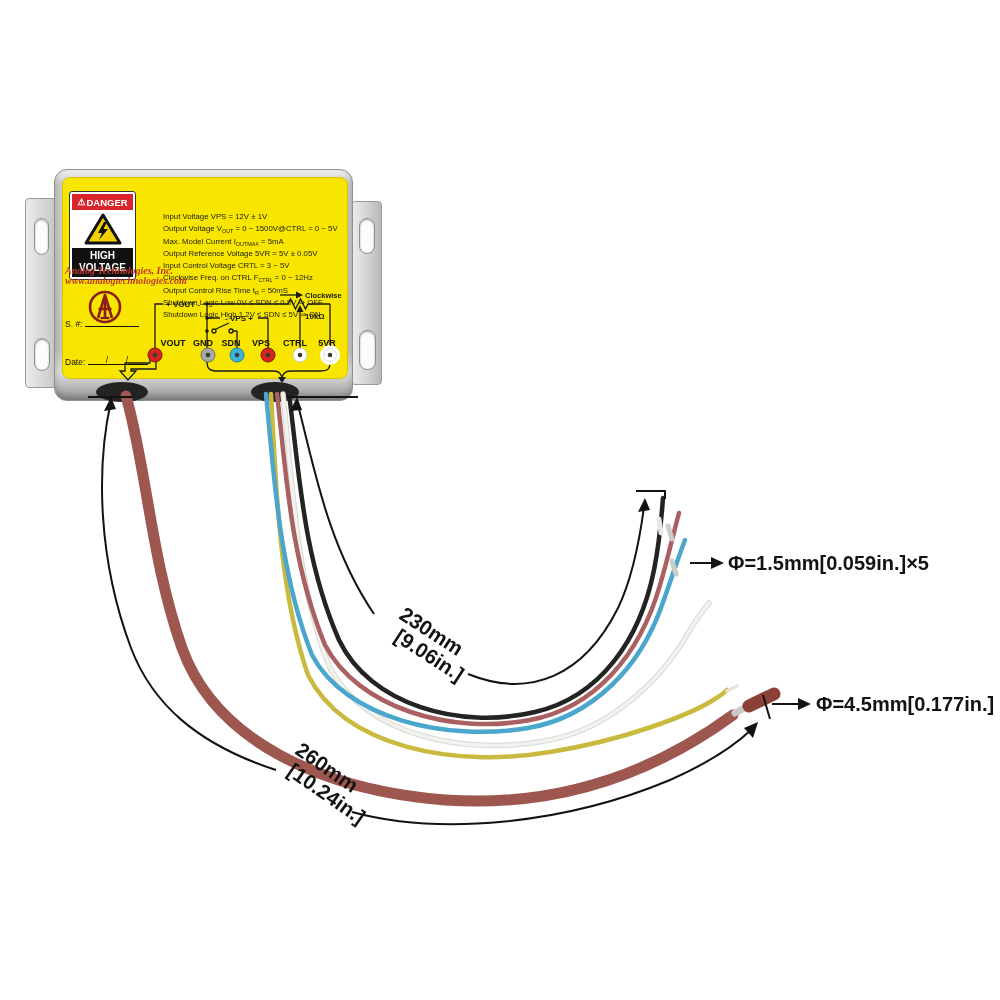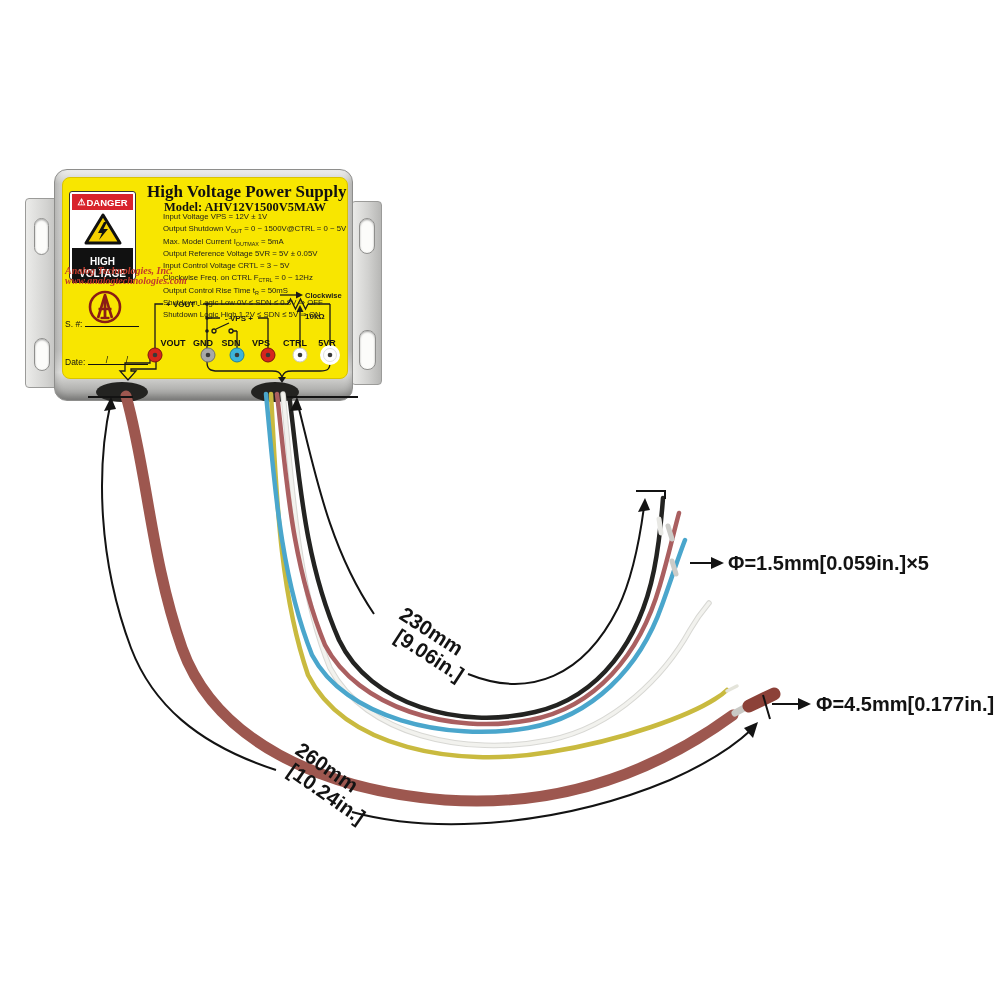--- a/index.html
+++ b/index.html
@@ -16,21 +16,21 @@
        border:1px solid #8e8e8c;box-shadow:inset 0 -4px 7px rgba(0,0,0,.22);}
   .label{position:absolute;left:62px;top:177px;width:284px;height:200px;background:#f8e600;
          border:1px solid #d9c300;border-radius:8px;}
   
   .danger{position:absolute;left:6px;top:13px;width:67px;height:89px;background:#fff;
           border:1px solid #333;border-radius:3px;padding:2px;box-sizing:border-box;}
   .danger-head{height:16px;background:#d8242c;color:#fff;display:flex;align-items:center;justify-content:center;
                font-weight:bold;font-size:9.5px;letter-spacing:0;}
   .danger-head .wicon{font-size:9px;margin-right:1px;}
   .danger-mid{height:38px;display:flex;align-items:center;justify-content:center;background:#fff;}
-  .danger-foot{height:27px;background:#111;color:#fff;text-align:center;font-weight:bold;font-size:10px;line-height:12px;padding-top:8px;}
+  .danger-foot{height:27px;background:#111;color:#fff;text-align:center;font-weight:bold;font-size:10px;line-height:12px;padding-top:2px;}
   
   .title-block{position:absolute;left:84px;top:4px;width:196px;text-align:center;white-space:nowrap;
                font-family:"Liberation Serif",serif;color:#111;}
   .title-line{font-size:17px;font-weight:bold;line-height:19px;}
   .model-line{font-size:12.5px;font-weight:bold;line-height:13px;}
   .specs{position:absolute;left:100px;top:34px;white-space:nowrap;font-size:7.8px;line-height:9.7px;color:#1c1c1c;}
   .specs .sub{font-size:5.4px;vertical-align:-1.6px;}
   .company{position:absolute;left:2px;top:88px;color:#c0392b;font-family:"Liberation Serif",serif;
            font-style:italic;font-weight:bold;line-height:10px;}
   .company .cname{font-size:10px;}
@@ -75,28 +75,24 @@
           <path d="M20 3 L37 31 L3 31 Z" fill="#f5d000" stroke="#111" stroke-width="3" stroke-linejoin="round"></path>
           <polygon points="21,10 15,21 19,21 16,28 25,17 20.5,17 24,10" fill="#111"></polygon>
         </svg>
       </div>
       <div class="danger-foot">
         <div>HIGH</div>
         <div>VOLTAGE</div>
       </div>
     </div>
 
-    <div class="title-block">
-      <div class="title-line">High Voltage Power Supply</div>
-      <div class="model-line">Model: AHV12V1500V5MAW</div>
-    </div>
 
     <div class="specs">
       <div class="spec-line"><span>Input Voltage VPS = 12V ± 1V</span><span class="sub"></span><span></span></div>
-      <div class="spec-line"><span>Output Shutdown V</span><span class="sub">OUT</span><span> = 0 ~ 1500V@CTRL = 0 ~ 5V</span></div>
+      <div class="spec-line"><span>Output Voltage V</span><span class="sub">OUT</span><span> = 0 ~ 1500V@CTRL = 0 ~ 5V</span></div>
       <div class="spec-line"><span>Max. Model Current I</span><span class="sub">OUTMAX</span><span> = 5mA</span></div>
       <div class="spec-line"><span>Output Reference Voltage 5VR = 5V ± 0.05V</span><span class="sub"></span><span></span></div>
       <div class="spec-line"><span>Input Control Voltage CRTL = 3 ~ 5V</span><span class="sub"></span><span></span></div>
       <div class="spec-line"><span>Clockwise Freq. on CTRL F</span><span class="sub">CTRL</span><span> = 0 ~ 12Hz</span></div>
       <div class="spec-line"><span>Output Control Rise Time t</span><span class="sub">R</span><span> = 50mS</span></div>
       <div class="spec-line"><span>Shutdown Logic Low 0V ≤ SDN ≤ 0.8V ⇒ OFF</span><span class="sub"></span><span></span></div>
       <div class="spec-line"><span>Shutdown Logic High 1.2V ≤ SDN ≤ 5V ⇒ ON</span><span class="sub"></span><span></span></div>
     </div>
 
     <div class="company">

